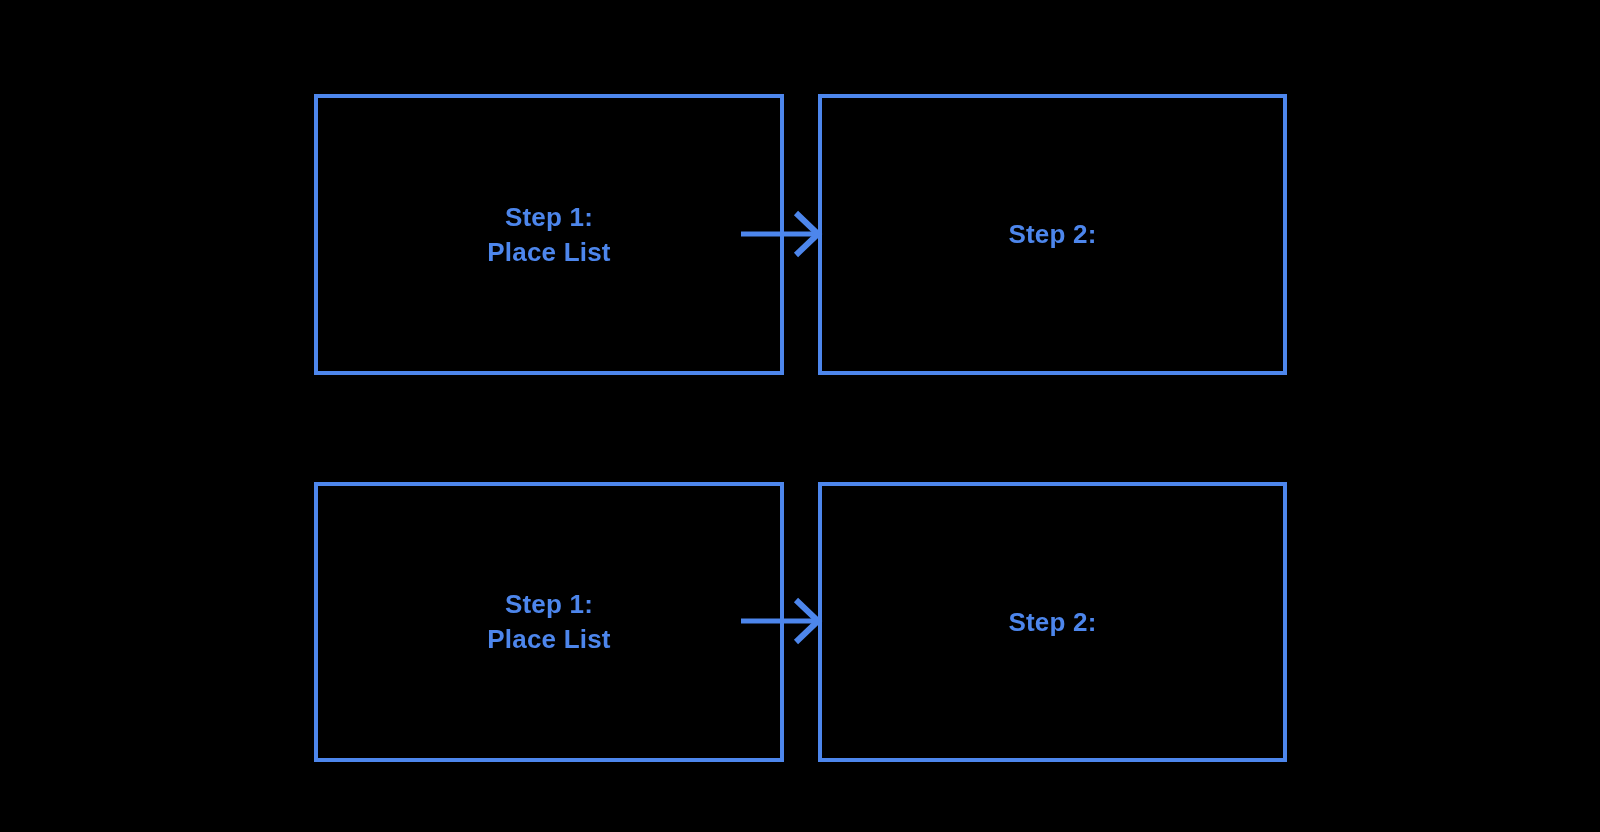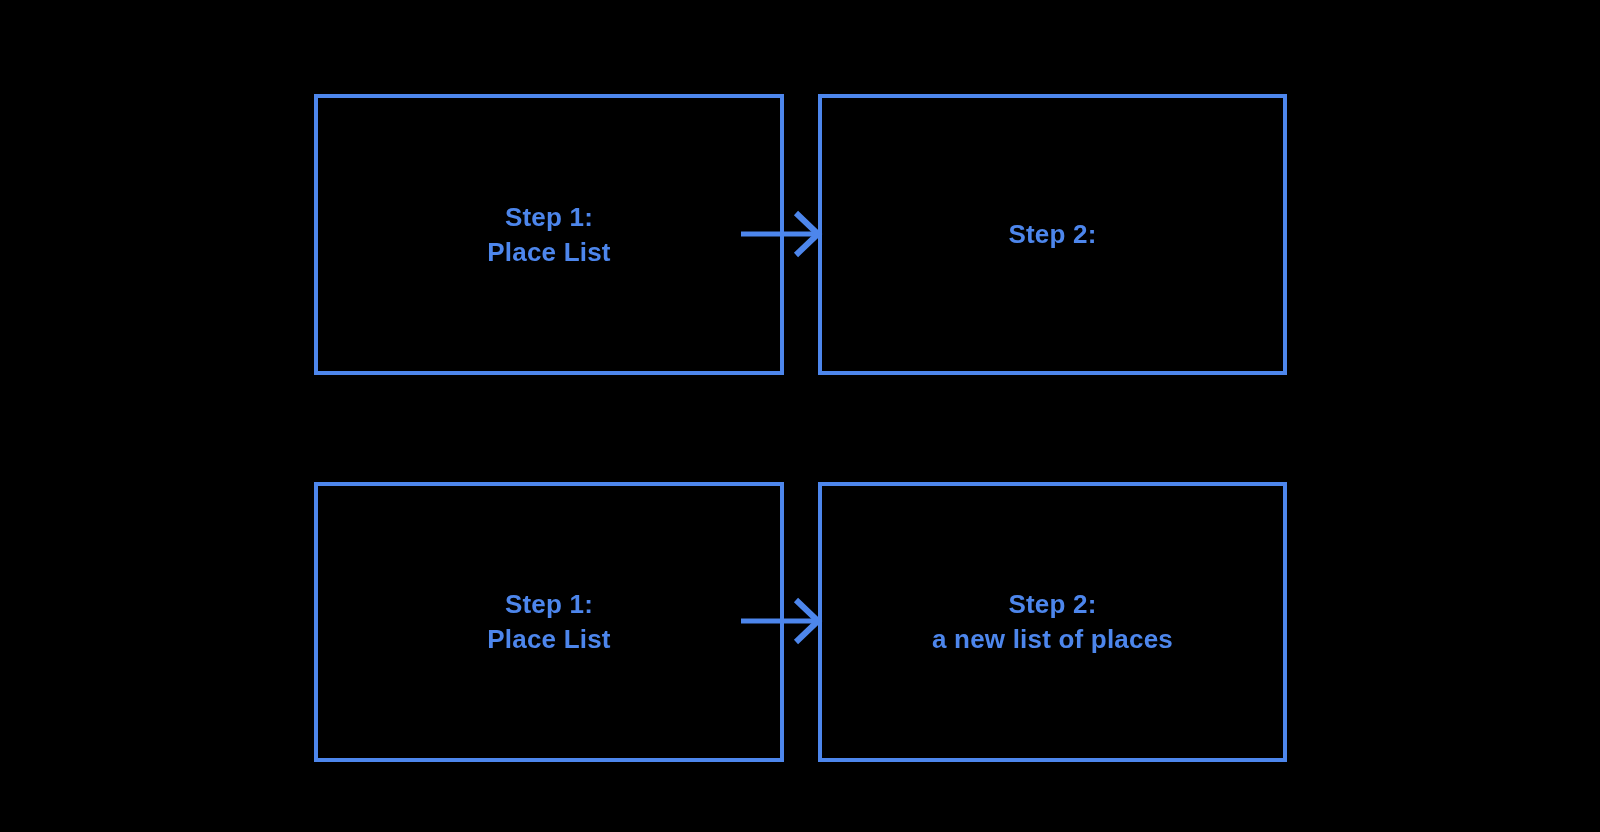--- a/index.html
+++ b/index.html
@@ -70,16 +70,15 @@
     <div class="line">Place List</div>
   </div>
 
   <svg class="arrow arrow-2" viewBox="0 0 82 50" xmlns="http://www.w3.org/2000/svg">
     <line x1="0" y1="25" x2="73" y2="25" stroke-width="5"></line>
     <polyline points="55,4 77,25 55,46" stroke-width="6"></polyline>
   </svg>
 
   <div class="node node-4">
     <div class="line">Step 2:</div>
-    <div class="line">a new list of places</div>
   </div>
 
 </div>
 
 </body></html>

